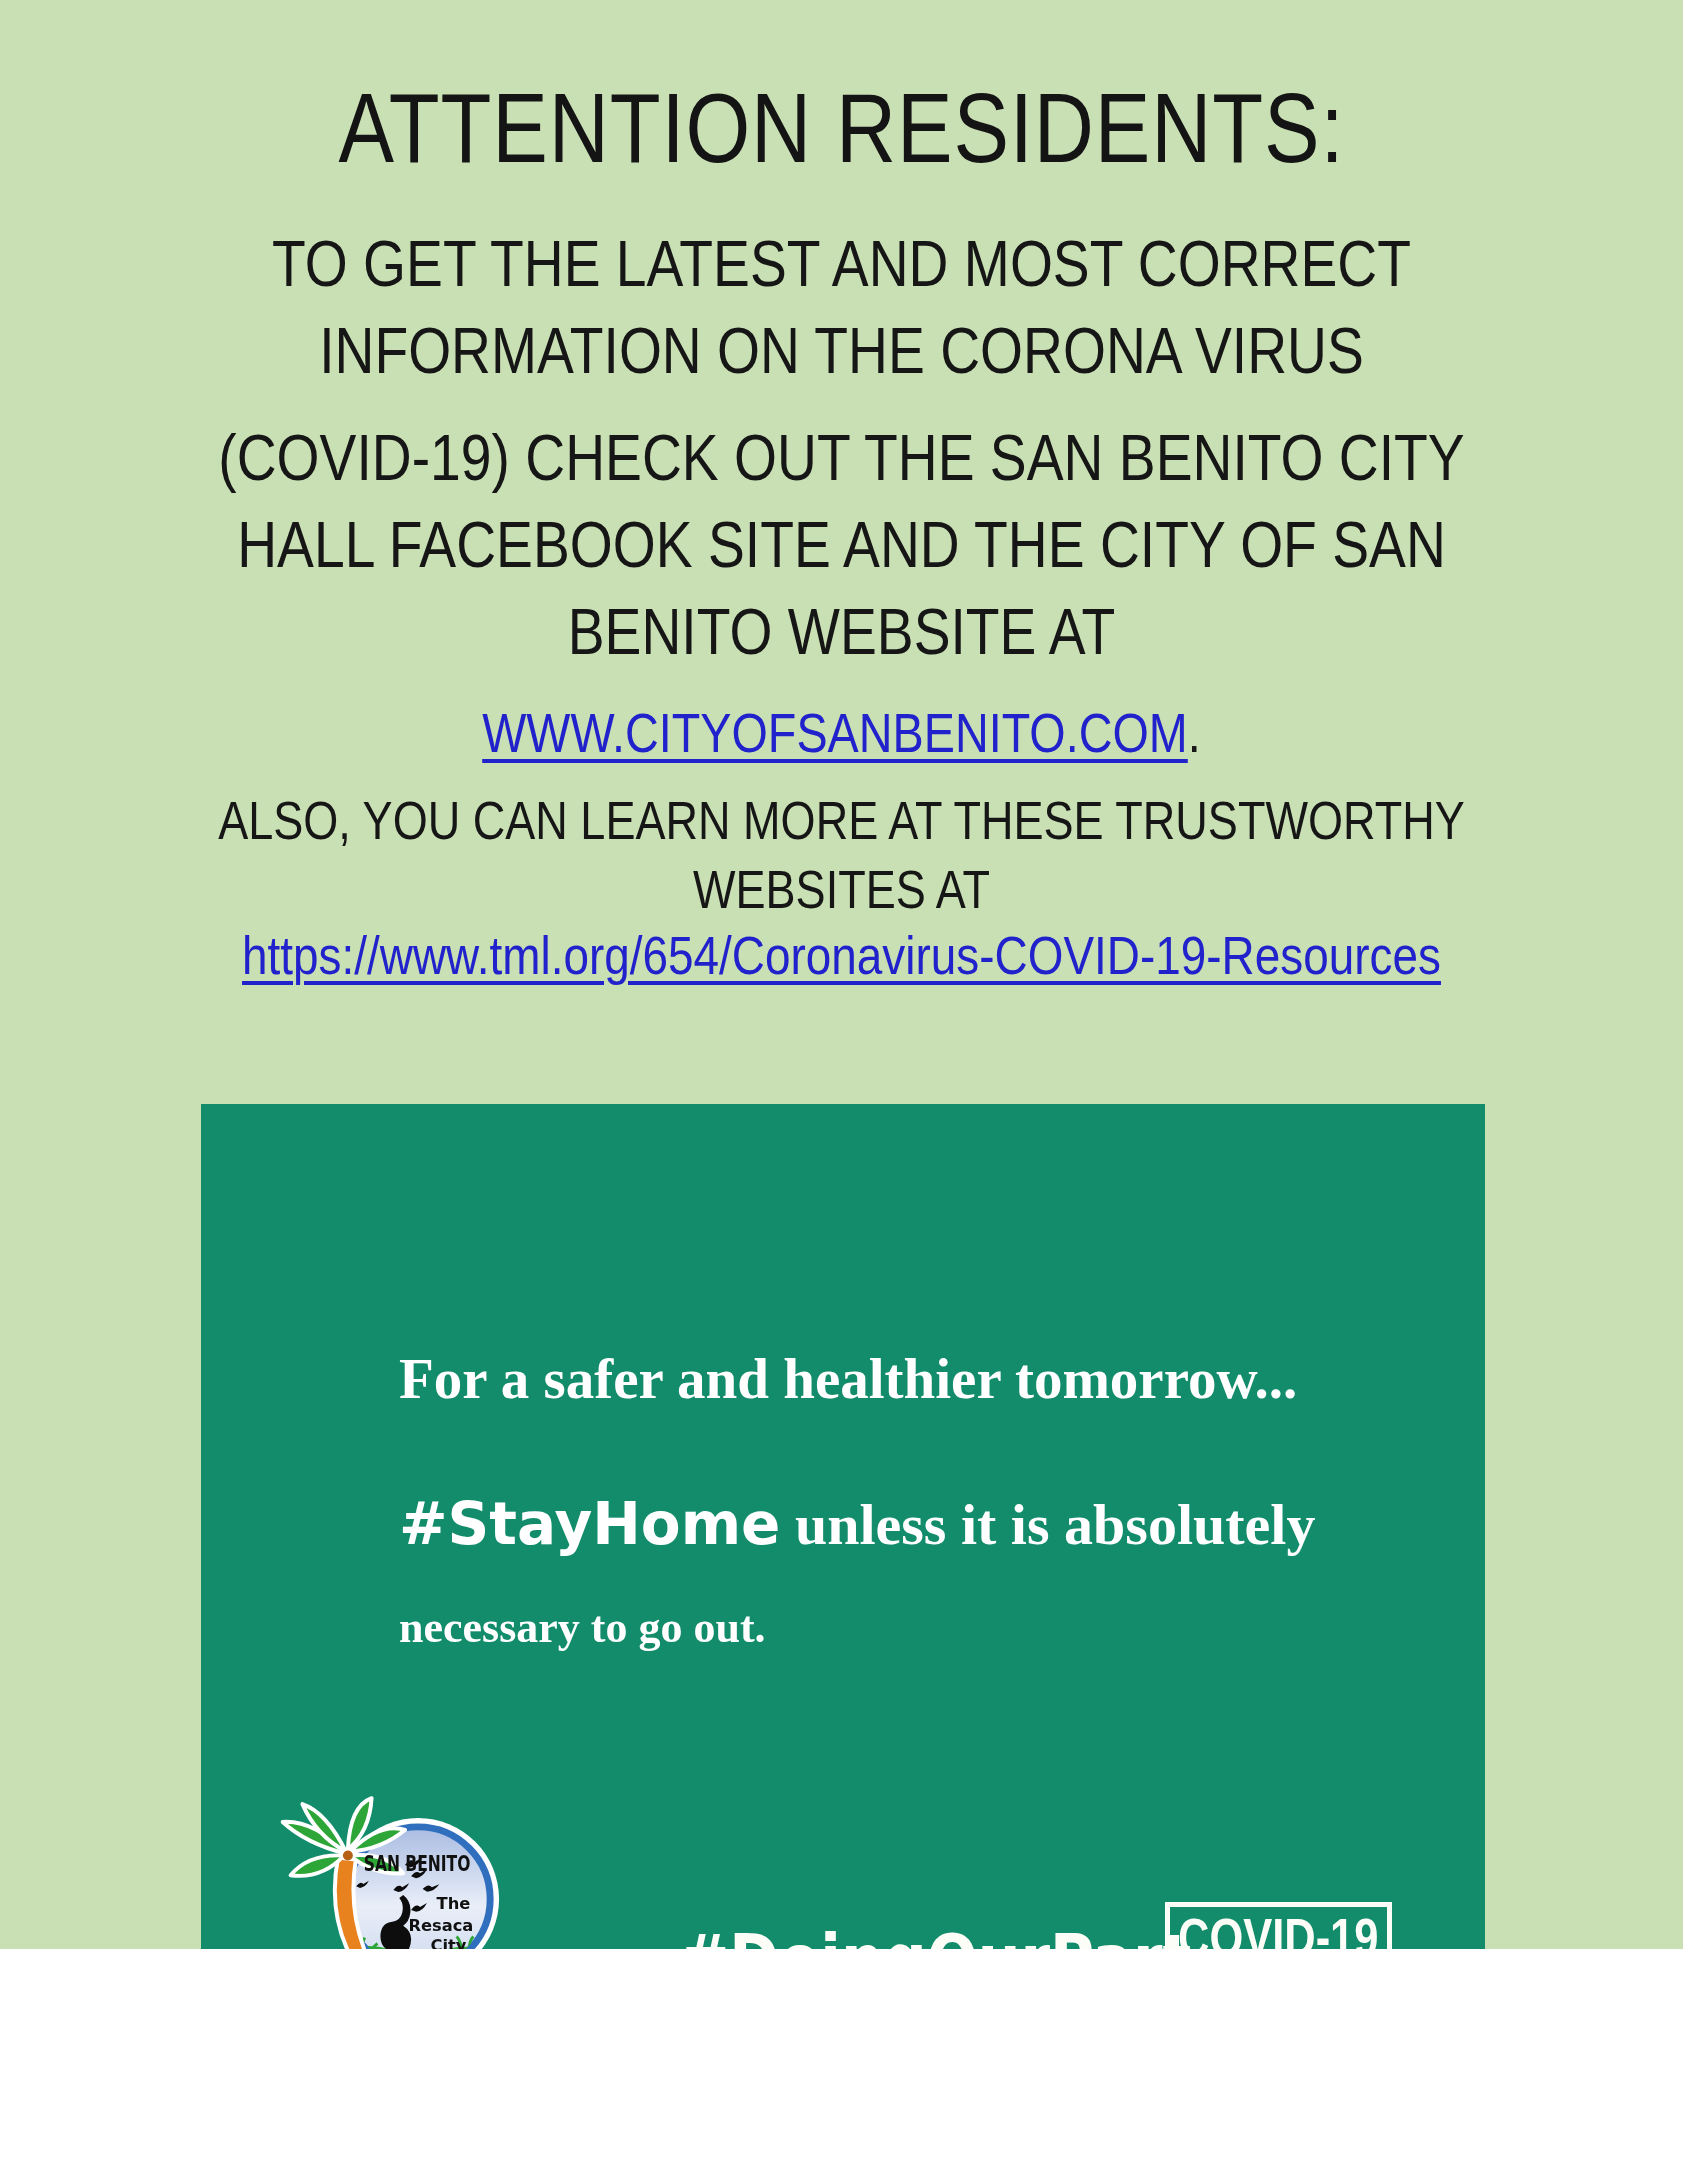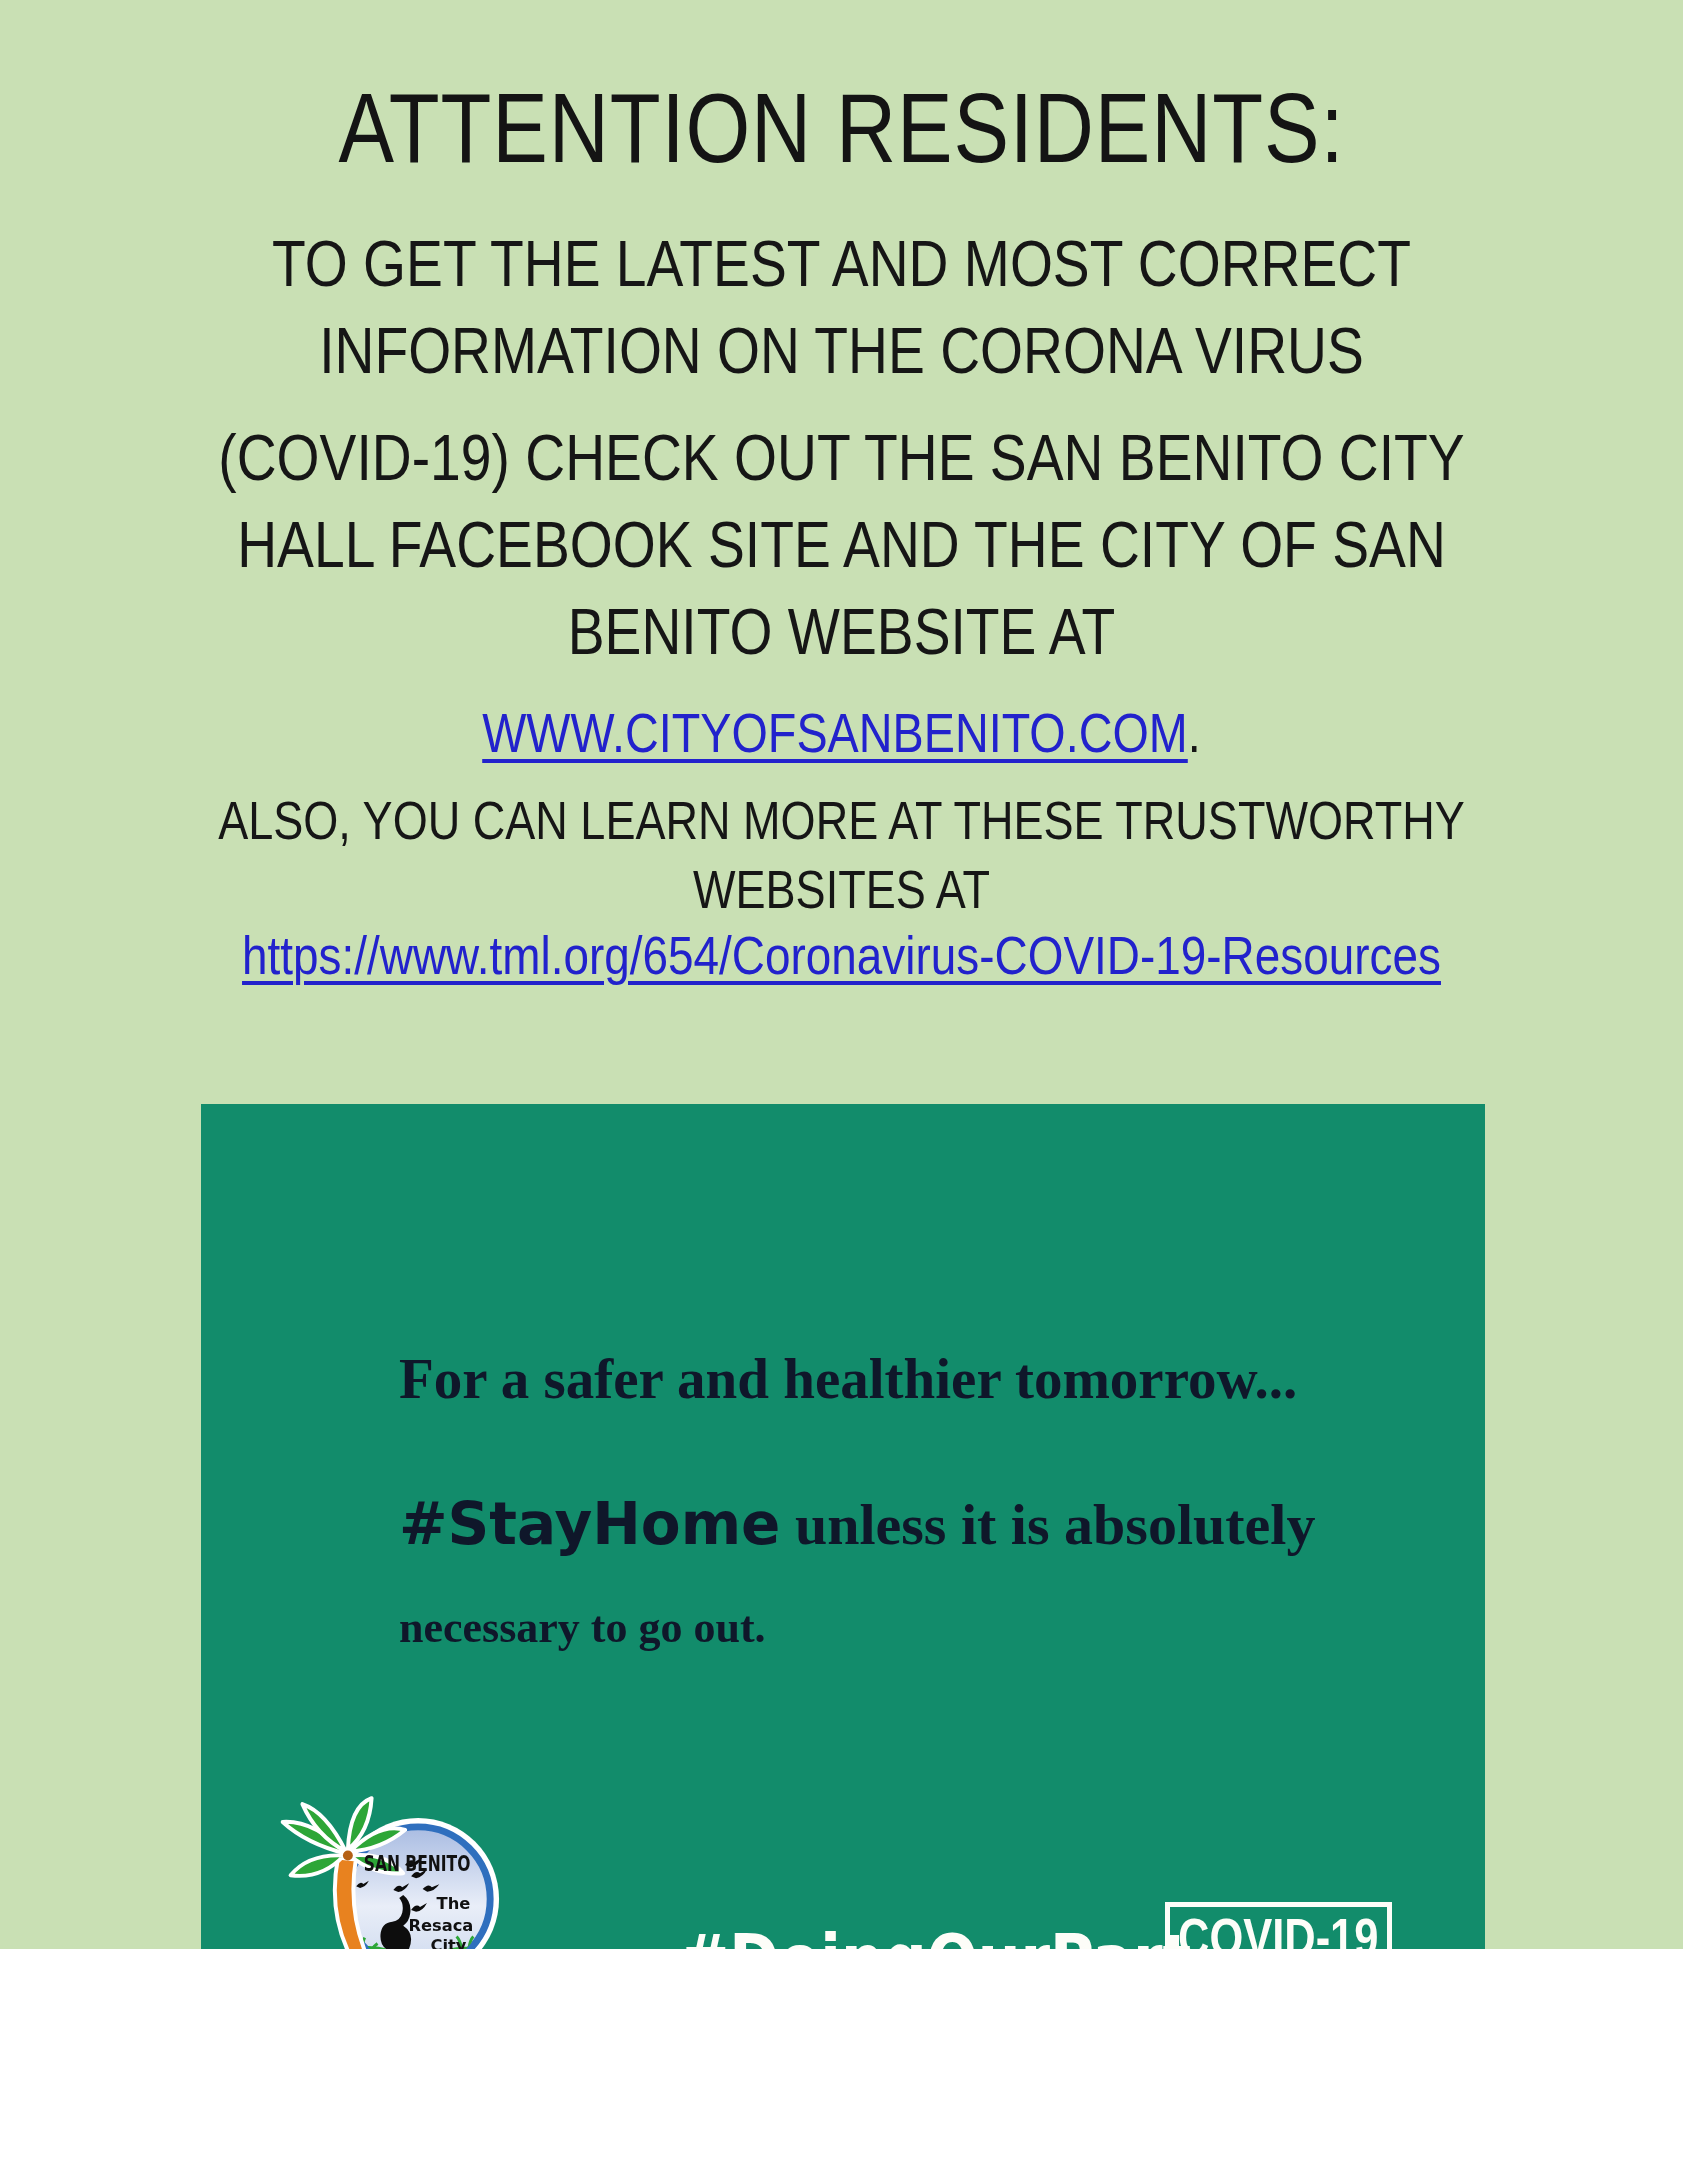--- a/index.html
+++ b/index.html
@@ -20,21 +20,21 @@
   .linkline{position:absolute;left:0;width:100%;text-align:center;font-weight:400;}
   .link1{top:705px;font-size:55px;line-height:57px;}
   .link2{top:927px;font-size:54px;line-height:57px;}
   a.lnk{color:var(--link,#2222cc);text-decoration:underline;text-decoration-thickness:4px;text-underline-offset:7px;cursor:pointer;}
   .after-dot{color:#161616;}
 
   .p3{position:absolute;left:0;top:786px;width:100%;text-align:center;color:#161616;
       font-size:53px;line-height:69px;font-weight:400;}
 
   .card{position:absolute;left:201px;top:1104px;width:1284px;height:994px;background:var(--card,#128c6b);}
-  .card-serif{position:absolute;color:#0f172a;font-family:"Liberation Serif",serif;font-weight:700;white-space:nowrap;}
+  .card-serif{position:absolute;color:#ffffff;font-family:"Liberation Serif",serif;font-weight:700;white-space:nowrap;}
   .cl1{left:198px;top:242px;font-size:57px;}
   .cl2{left:198px;top:386px;font-size:58px;text-align:center;}
   .cl3{left:198px;top:471px;font-size:44px;margin-top:27px;}
   .rounded{font-family:"DejaVu Sans",sans-serif;font-weight:700;}
 
   .hashtag{position:absolute;left:478px;top:820px;color:#fdfdf8;font-size:69px;line-height:73px;
            font-family:"DejaVu Sans",sans-serif;font-weight:700;white-space:nowrap;
            transform:scaleX(0.87);transform-origin:0 50%;}
   .badge{position:absolute;left:964px;top:798px;width:217px;height:69px;border:5px solid #fdfdf8;
          display:flex;align-items:flex-start;justify-content:center;}

